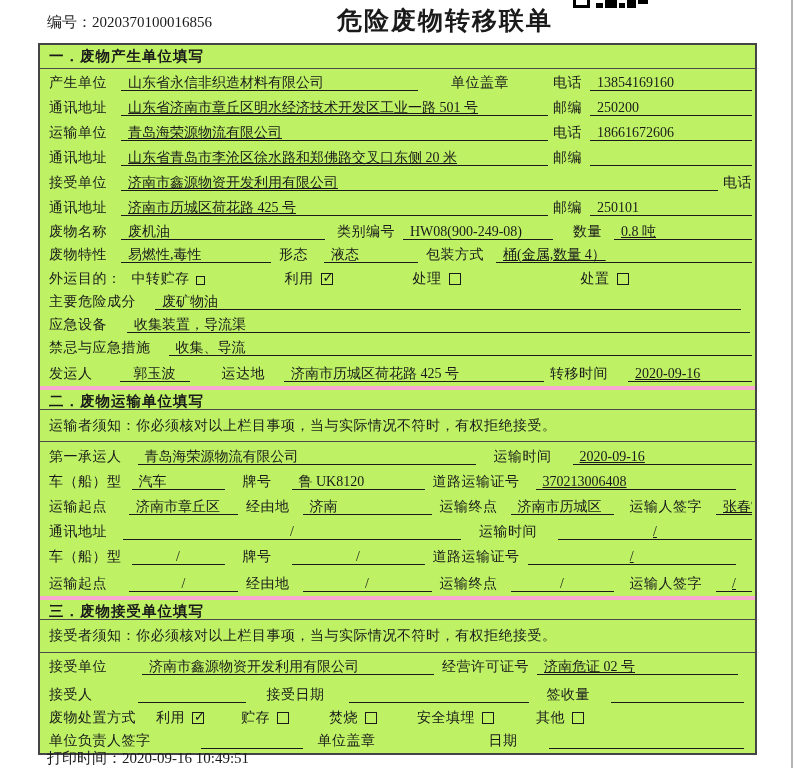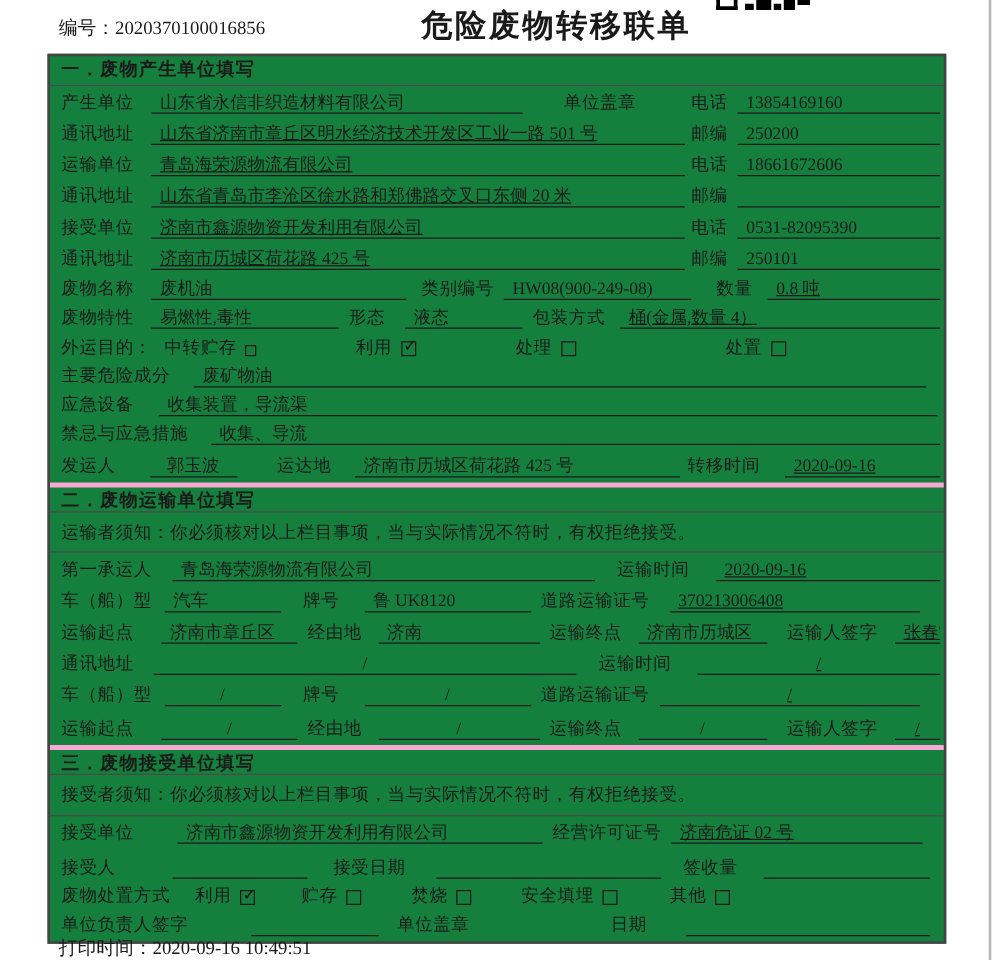--- a/index.html
+++ b/index.html
@@ -12,21 +12,21 @@
   .scan-edge { position:absolute; right:3px; top:0; width:2px; height:100%; background:#b5b5b5; }
   .serial { position:absolute; left:47px; top:13px; font-size:15px; white-space:nowrap; }
   .doc-title {
     position:absolute; left:337px; top:4px; font-size:25px; font-weight:bold;
     font-family:Liberation Mono, monospace; letter-spacing:2px; white-space:nowrap;
   }
   .qr { position:absolute; left:571px; top:0; width:82px; height:9px; }
   .qr i { position:absolute; background:#000; display:block; }
   .form {
     position:absolute; left:38px; top:43px; width:719px;
-    border:2px solid #454545; background:#15803d;
+    border:2px solid #454545; background:#bef264;
   }
   .sec-h {
     height:24px; line-height:22px; padding-left:9px;
     font-family:"Liberation Sans","DejaVu Sans",sans-serif; font-weight:bold; font-size:14.5px;
     border-bottom:1px solid #4a4a4a; letter-spacing:1px;
   }
   .sec-h.mid { border-top:4px solid #f9a8d4; }
   .fr { display:flex; align-items:flex-end; padding:0 3px 4px 9px; font-size:14px; }
   .fr .lbl { white-space:nowrap; line-height:17px; height:17px; letter-spacing:0.5px; }
   .fr .val {
@@ -102,21 +102,20 @@
       <span class="lbl">通讯地址</span>
       <span class="val fill" style="margin-left:14px;margin-right:5px">山东省青岛市李沧区徐水路和郑佛路交叉口东侧 20 米</span>
       <span class="lbl">邮编</span>
       <span class="val" style="width:162px;margin-left:8px"></span>
     </div>
 
     <div class="fr" style="height:25px">
       <span class="lbl">接受单位</span>
       <span class="val fill" style="margin-left:14px;margin-right:5px">济南市鑫源物资开发利用有限公司</span>
       <span class="lbl">电话</span>
-      <span class="val" style="width:162px;margin-left:8px">0531-82095390</span>
     </div>
 
     <div class="fr" style="height:25px">
       <span class="lbl">通讯地址</span>
       <span class="val fill" style="margin-left:14px;margin-right:5px">济南市历城区荷花路 425 号</span>
       <span class="lbl">邮编</span>
       <span class="val" style="width:162px;margin-left:8px">250101</span>
     </div>
 
     <div class="fr" style="height:24px">

